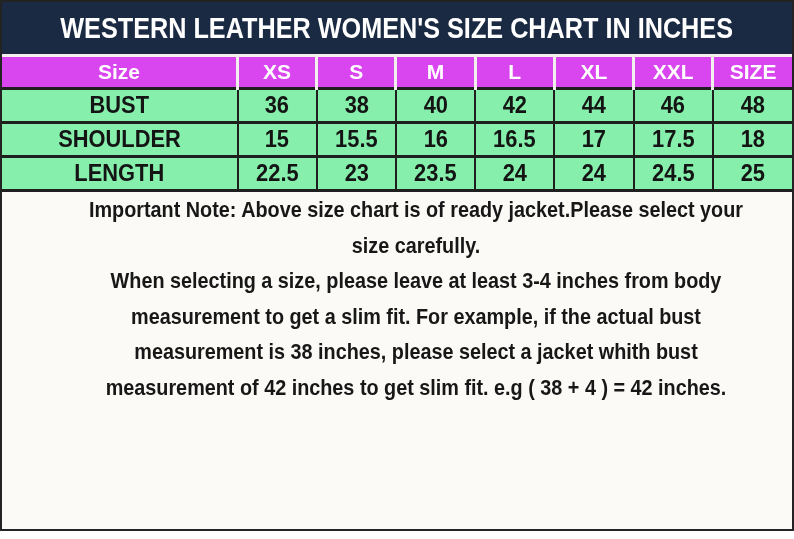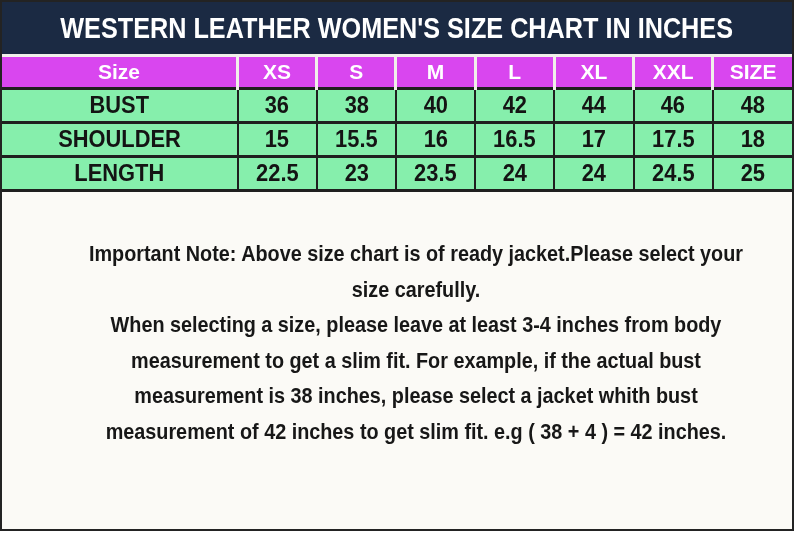--- a/index.html
+++ b/index.html
@@ -68,21 +68,20 @@
     border-bottom-width: 3px;
   }
   .size-table tbody td:first-child { border-left: none; }
   .size-table tbody td:last-child { border-right: none; }
   .cell-text {
     display: inline-block;
     transform: scaleX(0.95);
     transform-origin: center;
   }
   .note {
-    margin-top: 44px;
     text-align: center;
     padding-left: 38px;
   }
   .note-line {
     font-size: 22px;
     font-weight: bold;
     color: #171717;
     line-height: 35.5px;
     white-space: nowrap;
     transform: scaleX(0.90);

